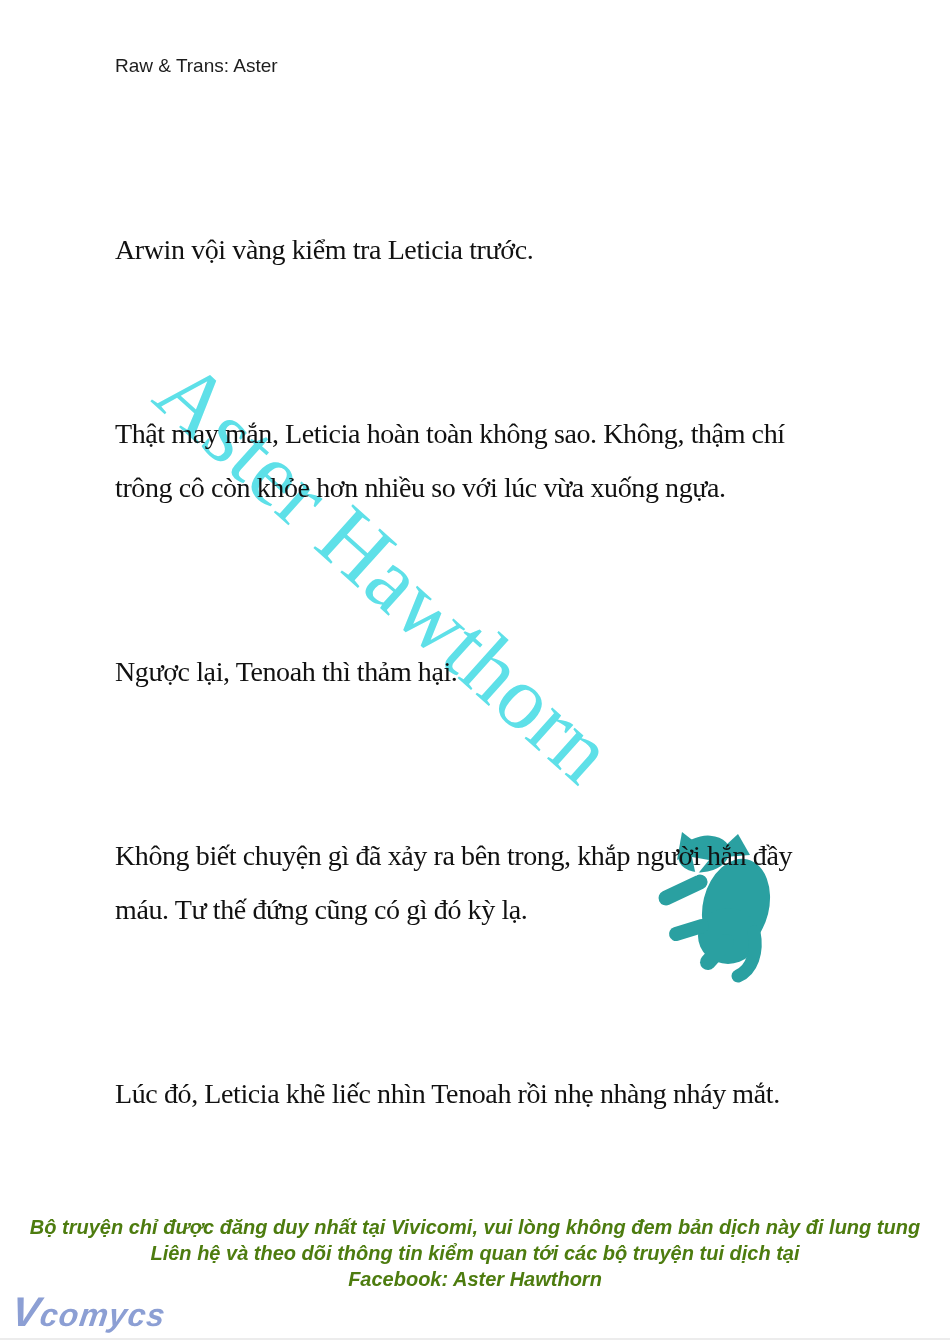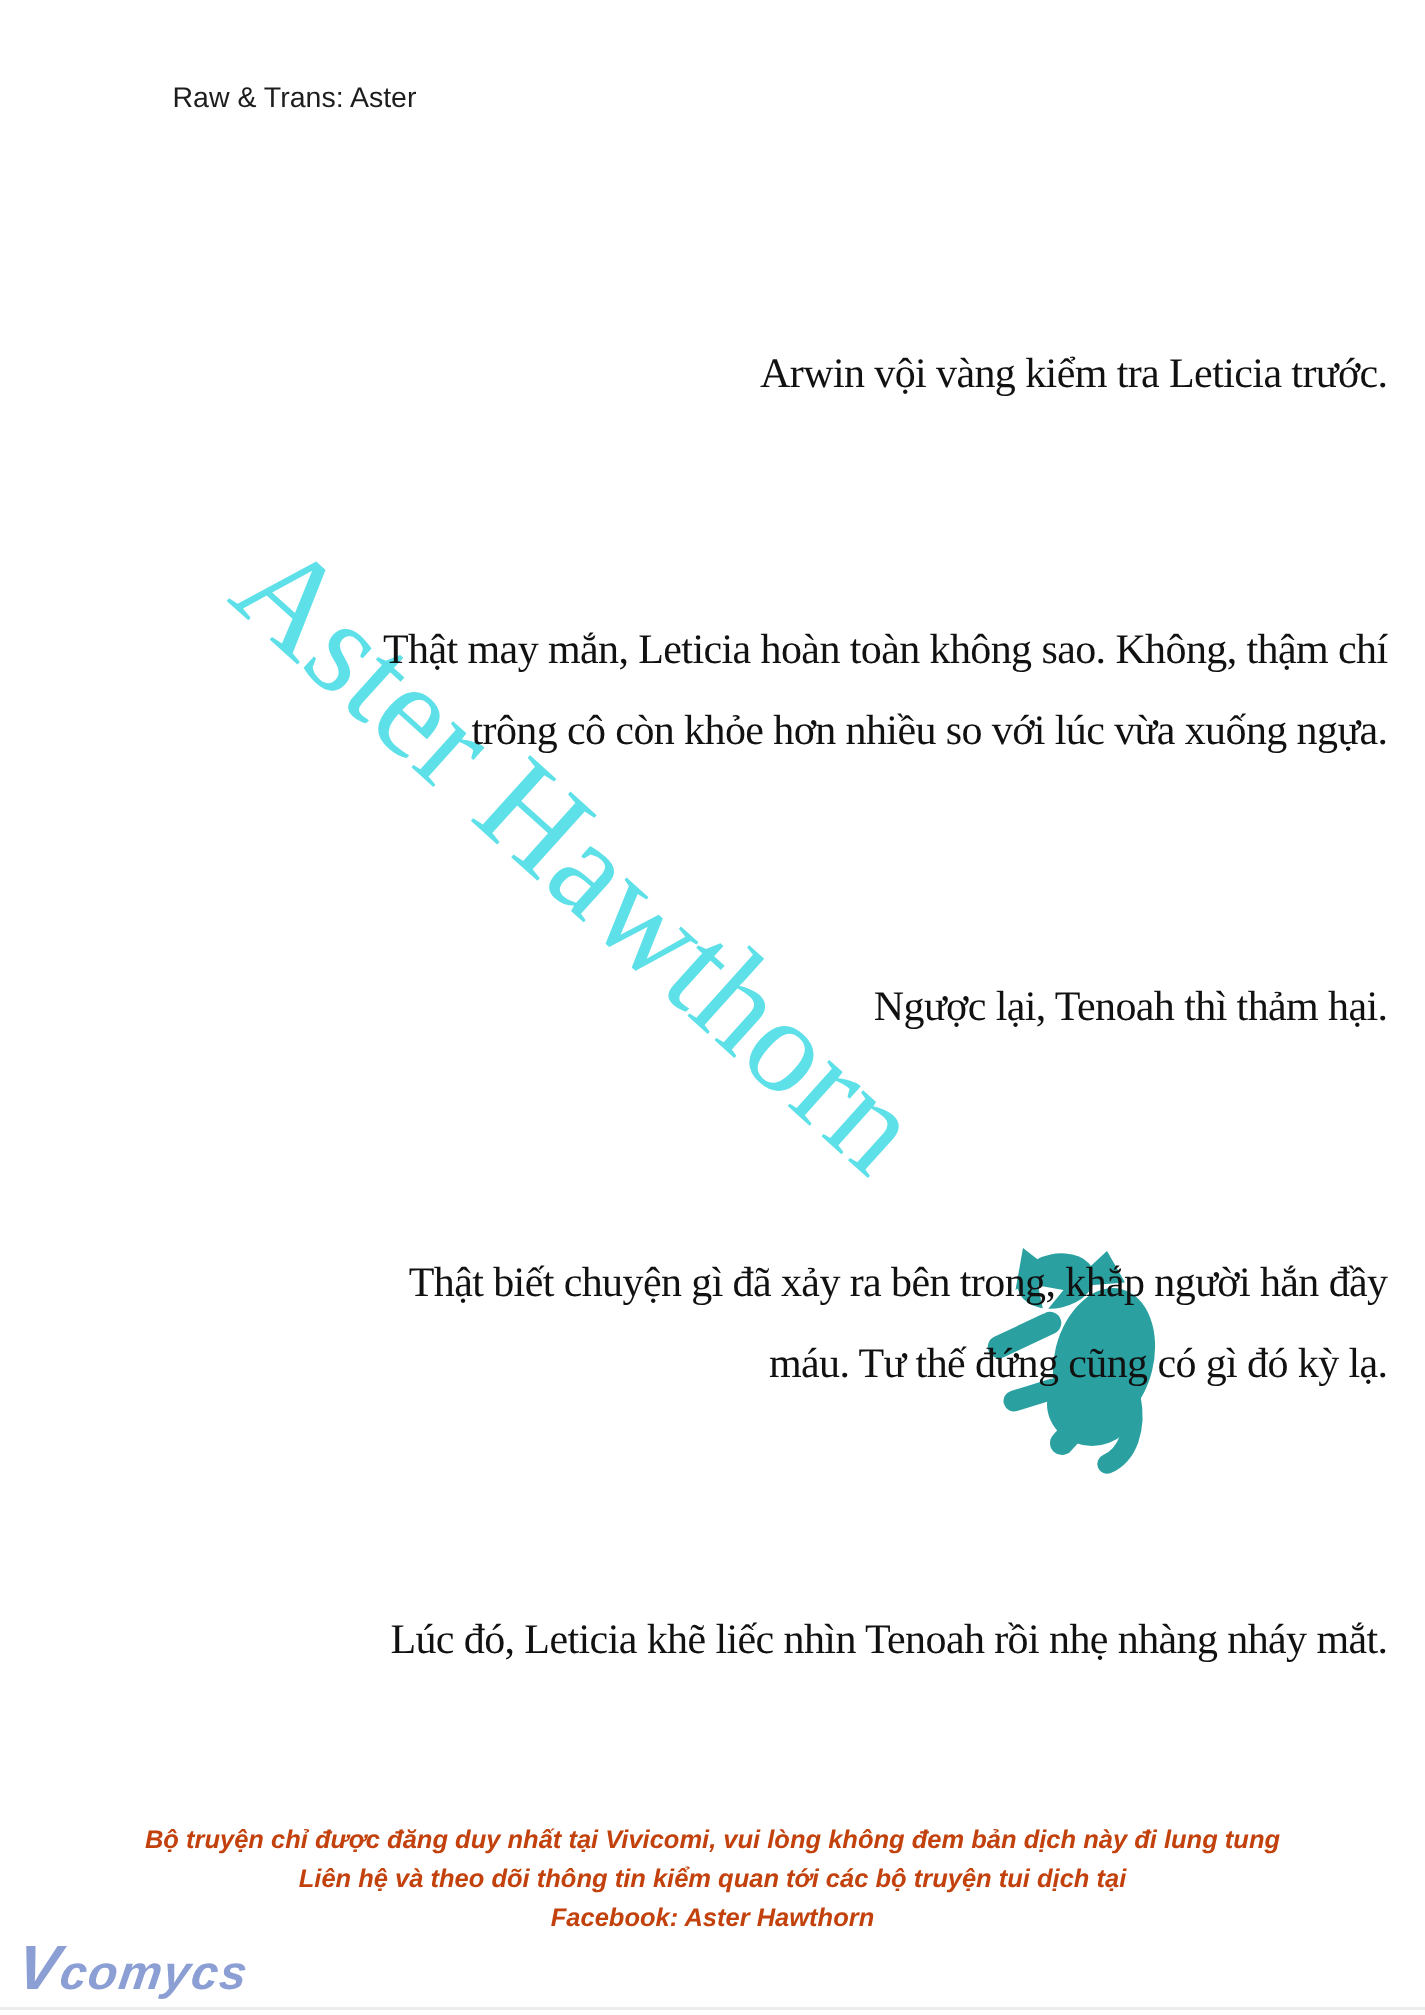--- a/index.html
+++ b/index.html
@@ -60,36 +60,35 @@
     width: 810px;
     z-index: 2;
     font-size: 28px;
     letter-spacing: -0.4px;
     line-height: 54px;
     color: #111111;
     white-space: pre-line;
   }
   .body-text p {
     margin: 0 0 76px 0;
-    text-align: right;
   }
 
   
   .footer-notice {
     position: absolute;
     left: 0;
     right: 0;
     top: 1214px;
     text-align: center;
     font-family: "Liberation Sans", "DejaVu Sans", sans-serif;
     font-weight: bold;
     font-style: italic;
-    font-size: 17px;
+    font-size: 20px;
     line-height: 26px;
-    color: #c2410c;
+    color: #4d7c0f;
     z-index: 5;
   }
 
   
   .logo {
     position: absolute;
     left: 12px;
     top: 1288px;
     font-family: "Liberation Sans", "DejaVu Sans", sans-serif;
     font-weight: bold;
@@ -149,21 +148,21 @@
 
       <polygon points="40,33 57,36 44,52" fill="#ffffff" stroke="none"></polygon>
     </g>
   </svg>
 
   <div class="body-text">
     <p>Arwin vội vàng kiểm tra Leticia trước.</p>
     <p>Thật may mắn, Leticia hoàn toàn không sao. Không, thậm chí
 trông cô còn khỏe hơn nhiều so với lúc vừa xuống ngựa.</p>
     <p>Ngược lại, Tenoah thì thảm hại.</p>
-    <p>Thật biết chuyện gì đã xảy ra bên trong, khắp người hắn đầy
+    <p>Không biết chuyện gì đã xảy ra bên trong, khắp người hắn đầy
 máu. Tư thế đứng cũng có gì đó kỳ lạ.</p>
     <p>Lúc đó, Leticia khẽ liếc nhìn Tenoah rồi nhẹ nhàng nháy mắt.</p>
     
   </div>
 
   <div class="footer-notice">
     <div>Bộ truyện chỉ được đăng duy nhất tại Vivicomi, vui lòng không đem bản dịch này đi lung tung</div>
     <div>Liên hệ và theo dõi thông tin kiểm quan tới các bộ truyện tui dịch tại</div>
     <div>Facebook: Aster Hawthorn</div>
   </div>

